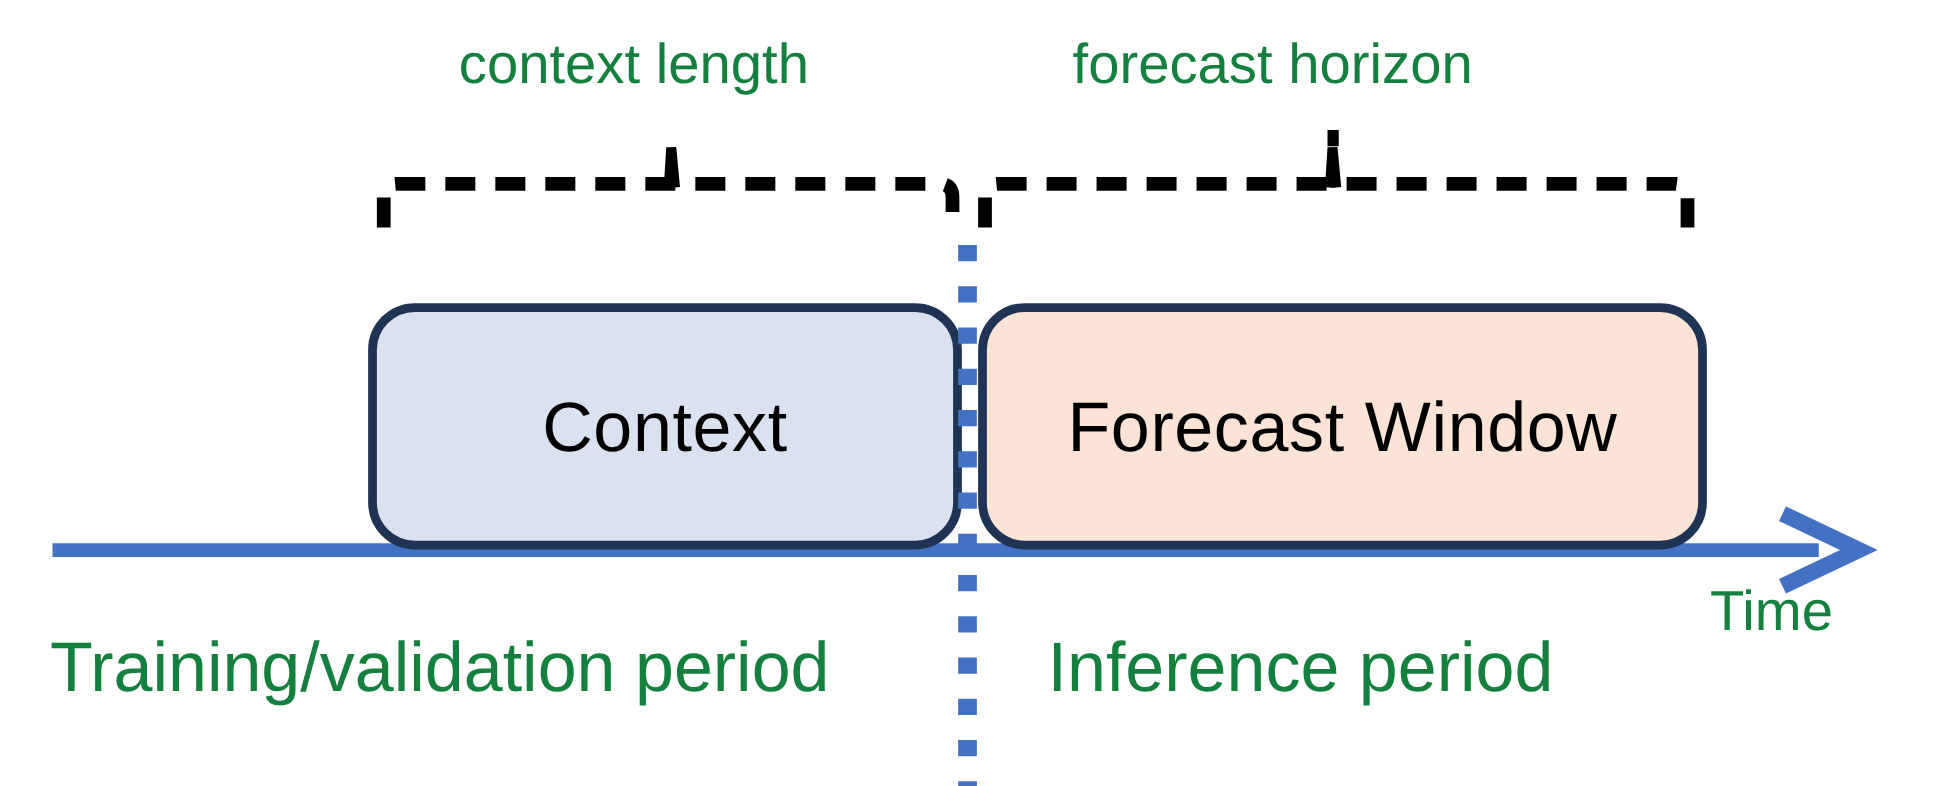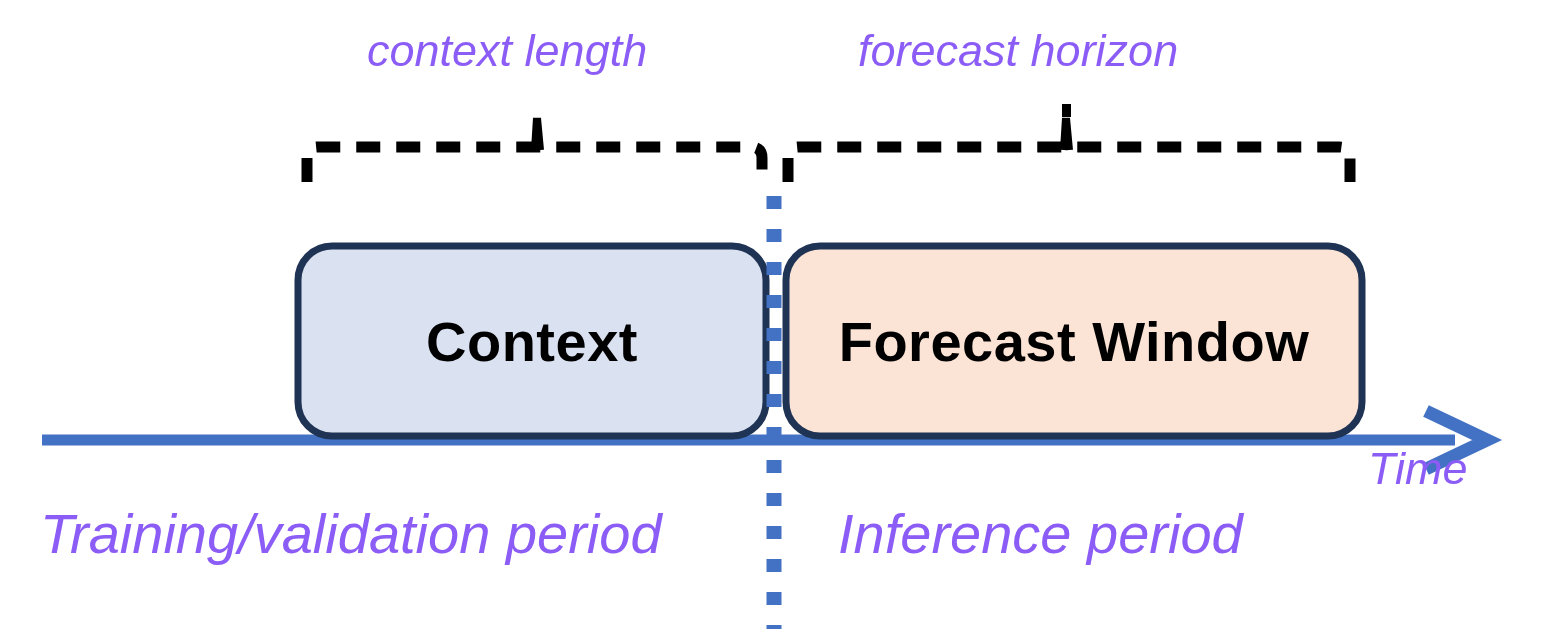--- a/index.html
+++ b/index.html
@@ -19,26 +19,25 @@
   }
   .svg-layer {
     position: absolute;
     top: 0;
     left: 0;
     width: 1563px;
     height: 629px;
   }
   .lbl {
     position: absolute;
-    color: #8b5cf6;
+    color: #15803d;
     white-space: nowrap;
     font-family: "Liberation Sans", sans-serif;
     font-weight: 400;
     line-height: 1;
-    font-style: italic;
   }
   
   #label-context-length {
     left: 367px;
     top: 28px;
     font-size: 45px;
   }
   #label-forecast-horizon {
     left: 858px;
     top: 28px;
@@ -47,21 +46,21 @@
   }
   
   .box-label {
     position: absolute;
     display: flex;
     align-items: center;
     justify-content: center;
     color: #000000;
     font-family: "Liberation Sans", sans-serif;
     font-size: 56px;
-    font-weight: 700;
+    font-weight: 400;
     letter-spacing: 0.5px;
   }
   #label-context-box {
     left: 298px;
     top: 246px;
     width: 468px;
     height: 190px;
   }
   #label-forecast-box {
     left: 786px;
@@ -75,21 +74,21 @@
     top: 506px;
     font-size: 56px;
   }
   #label-inference-period {
     left: 838px;
     top: 506px;
     font-size: 56px;
   }
   #label-time-axis {
     left: 1368px;
-    top: 446px;
+    top: 466px;
     font-size: 45px;
   }
 </style>
 </head>
 <body>
 
 <div id="canvas">
 
   <svg class="svg-layer" viewBox="0 0 1563 629" xmlns="http://www.w3.org/2000/svg">
 

